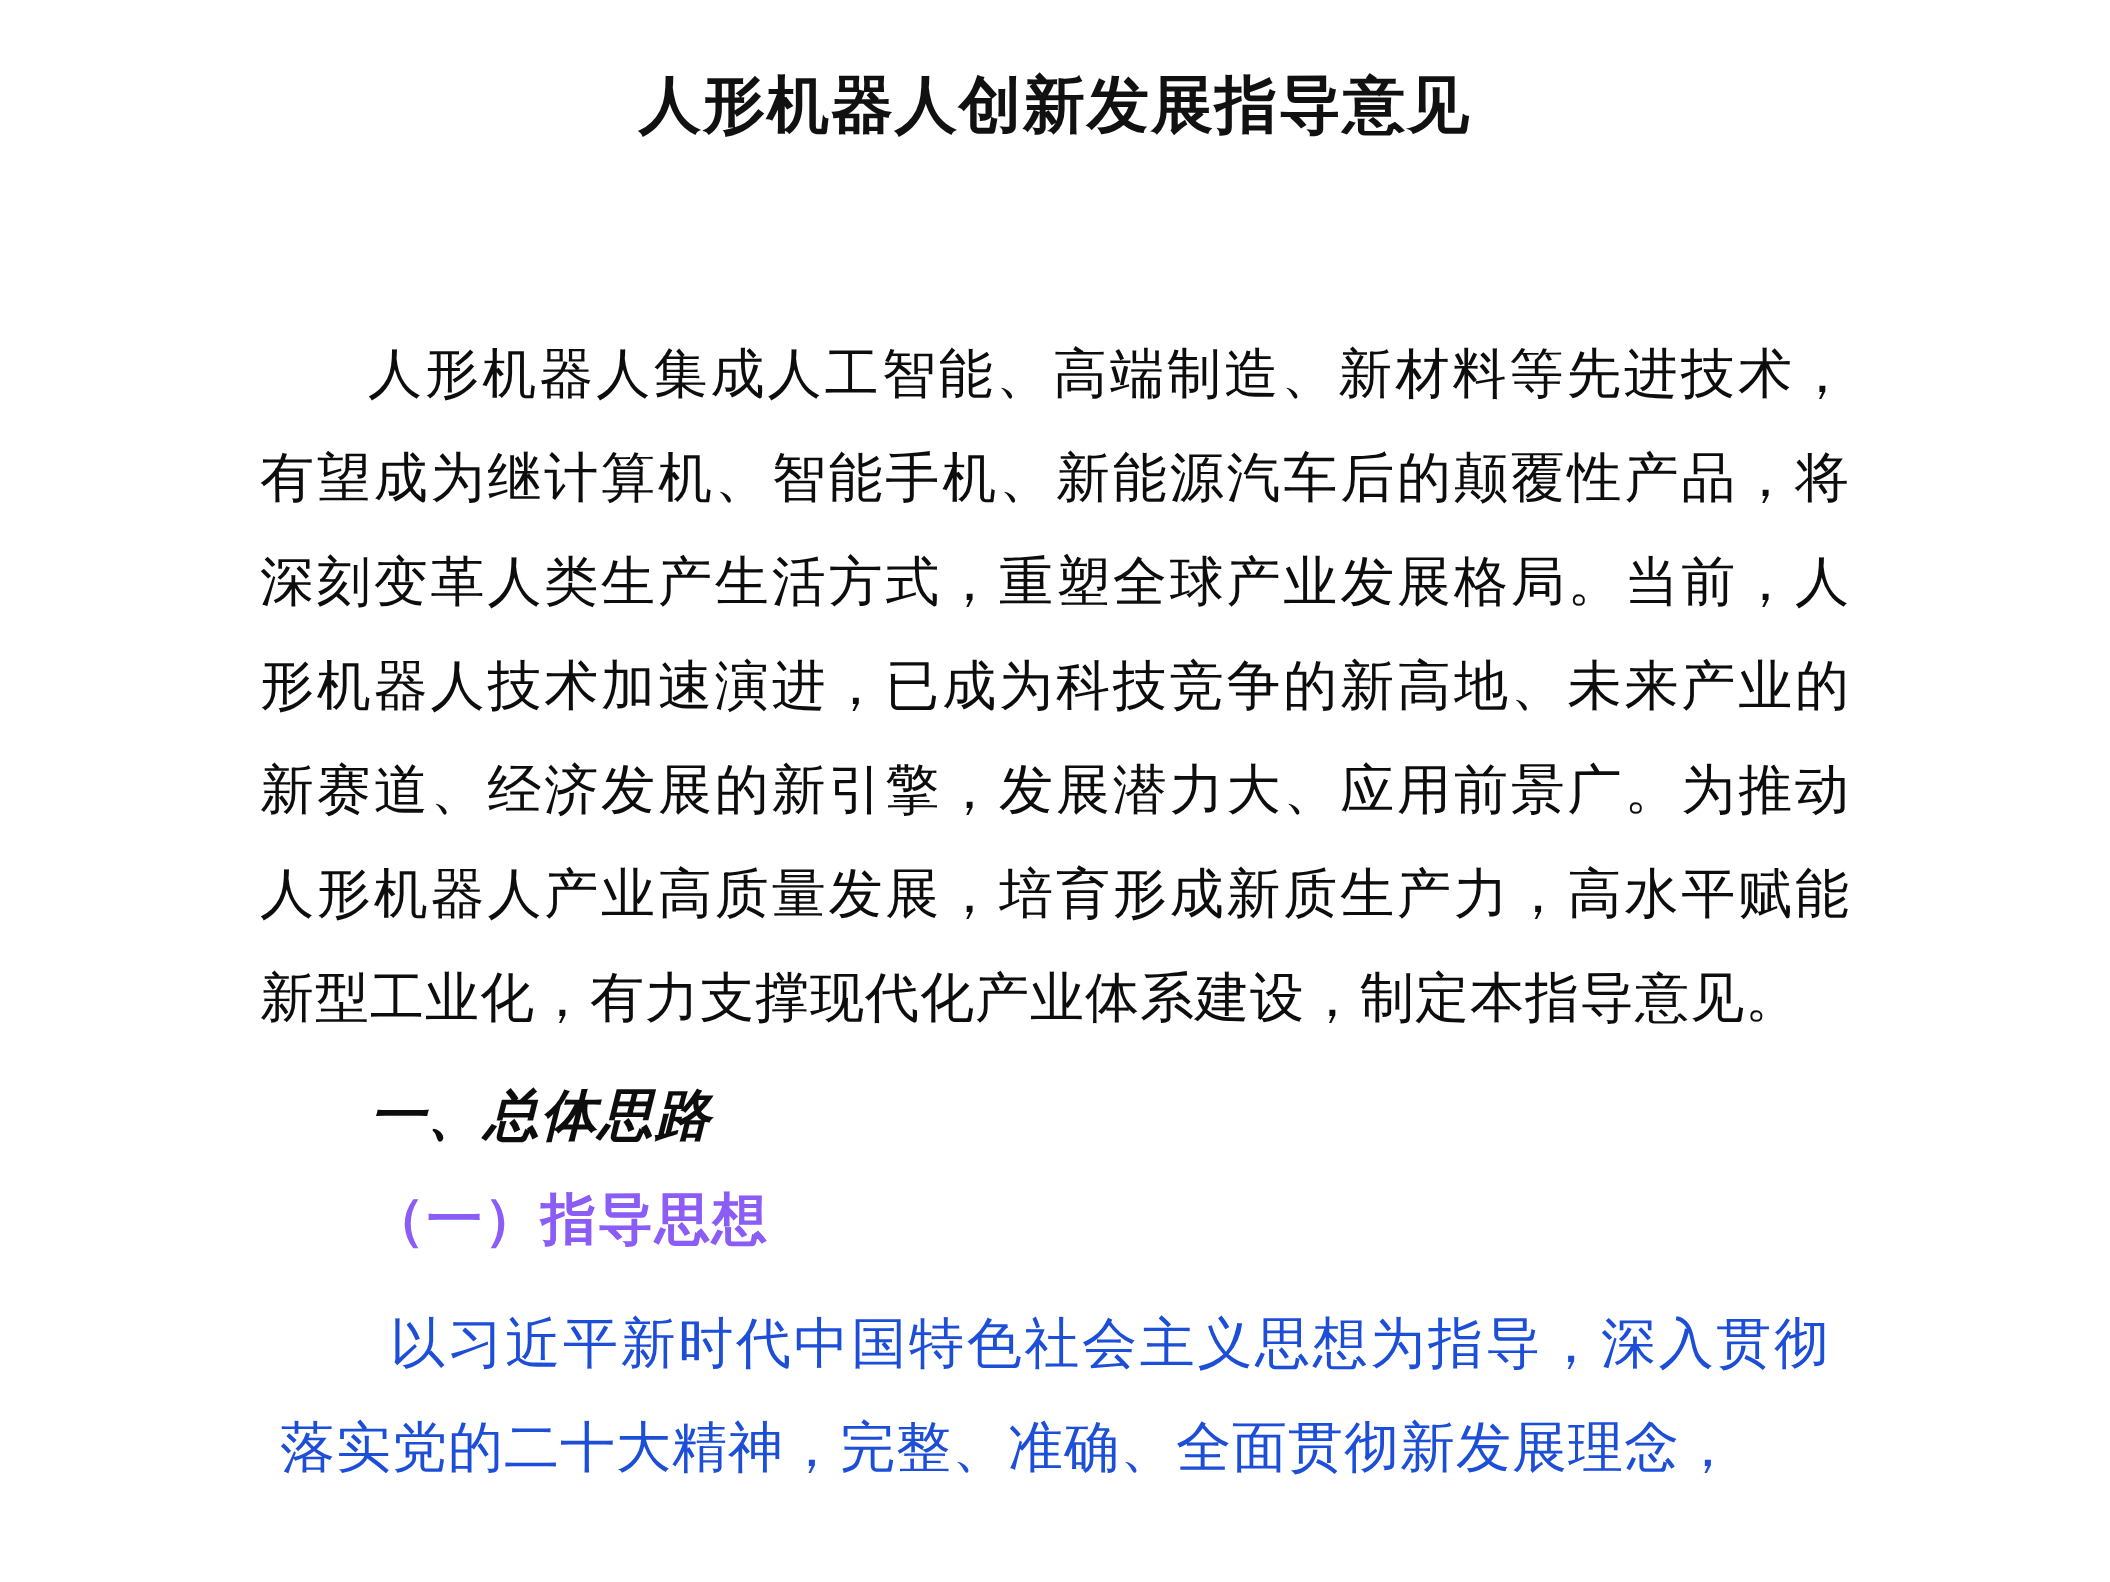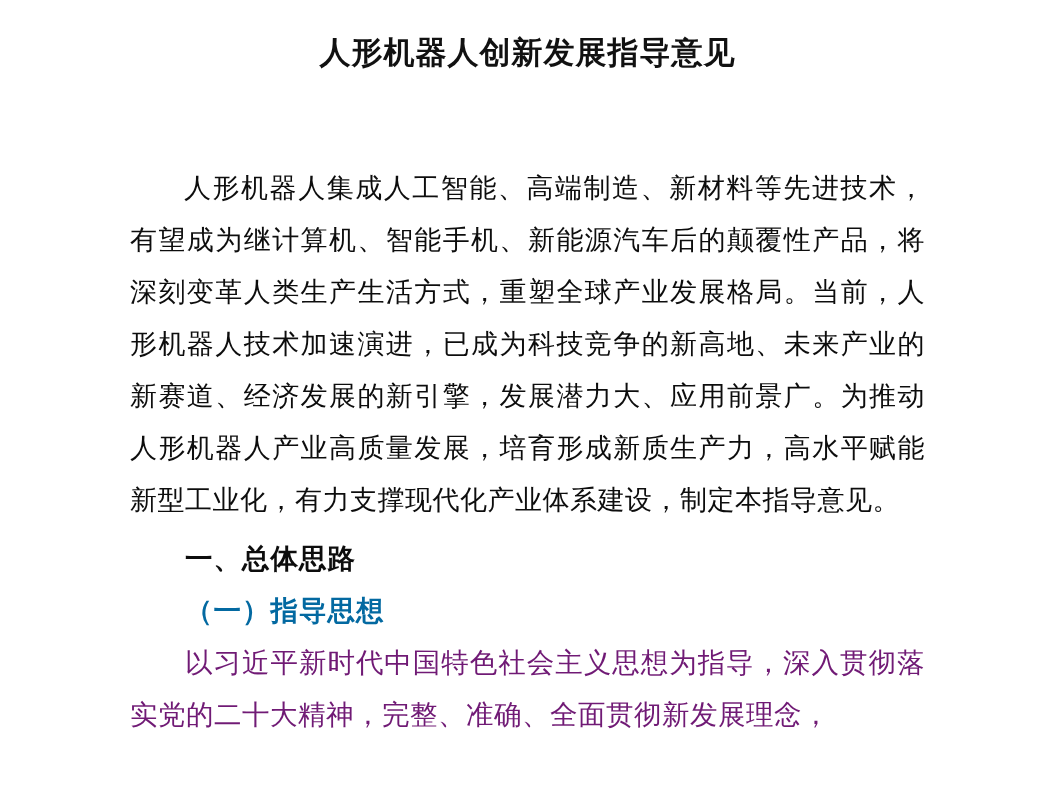--- a/index.html
+++ b/index.html
@@ -47,39 +47,40 @@
     color: #0d0d0d;
   }
   p.heading1 {
     margin: 6px 0 0 0;
     font-size: 27.5px;
     line-height: 52px;
     text-indent: 2em;
     font-weight: bold;
     letter-spacing: 1px;
     color: #0d0d0d;
+    font-style: italic;
   }
   p.heading2 {
     margin: 0;
     font-size: 27.5px;
     line-height: 52px;
     text-indent: 2em;
     font-weight: bold;
     letter-spacing: 1px;
-    color: #0369a1;
+    color: #8b5cf6;
   }
   p.para-cont {
-    margin: 0;
+    margin: 10px;
     font-size: 27.5px;
     line-height: 52px;
     text-indent: 2em;
     text-align: justify;
     text-justify: inter-ideograph;
     letter-spacing: 0.5px;
-    color: #701a75;
+    color: #1d4ed8;
   }
 </style>
 </head>
 <body>
 
 <div class="page">
 
   <h1 class="doc-title">人形机器人创新发展指导意见</h1>
 
   <div class="body-wrap">

